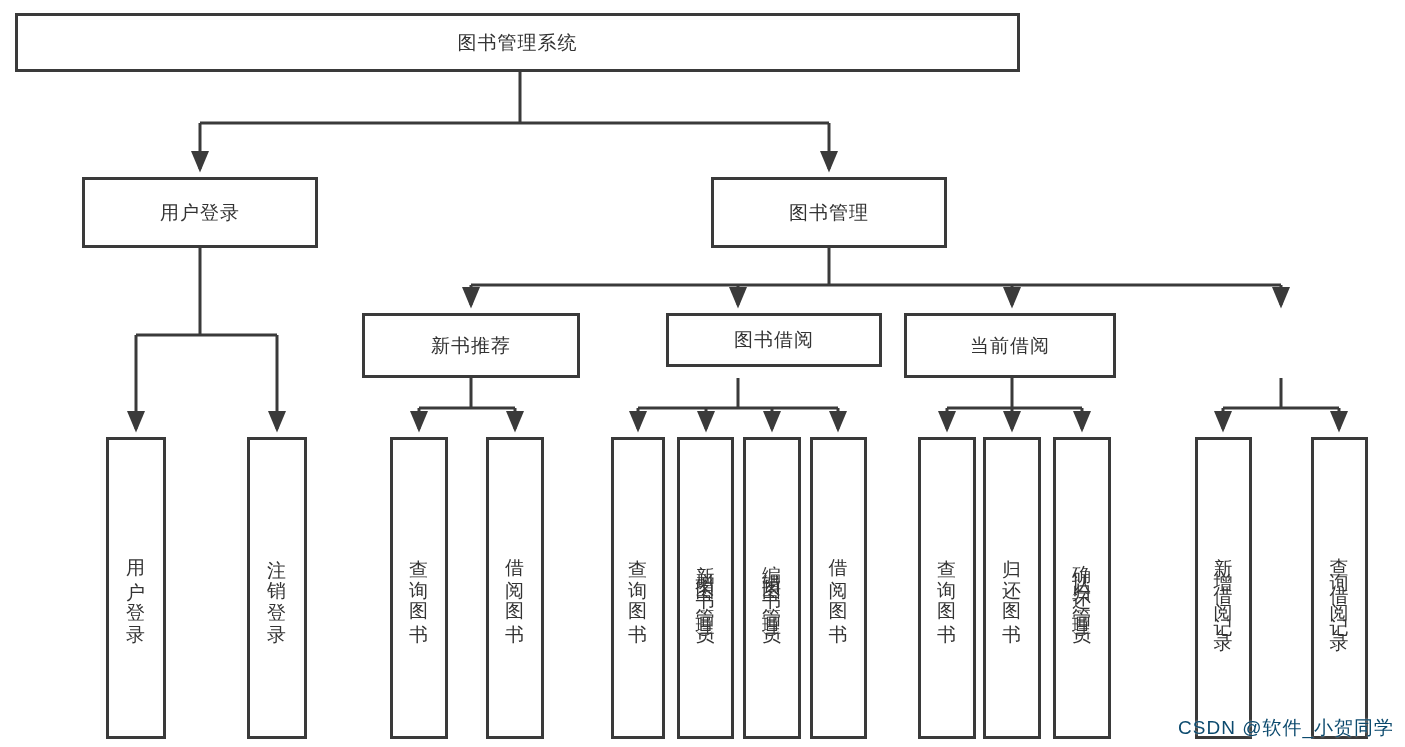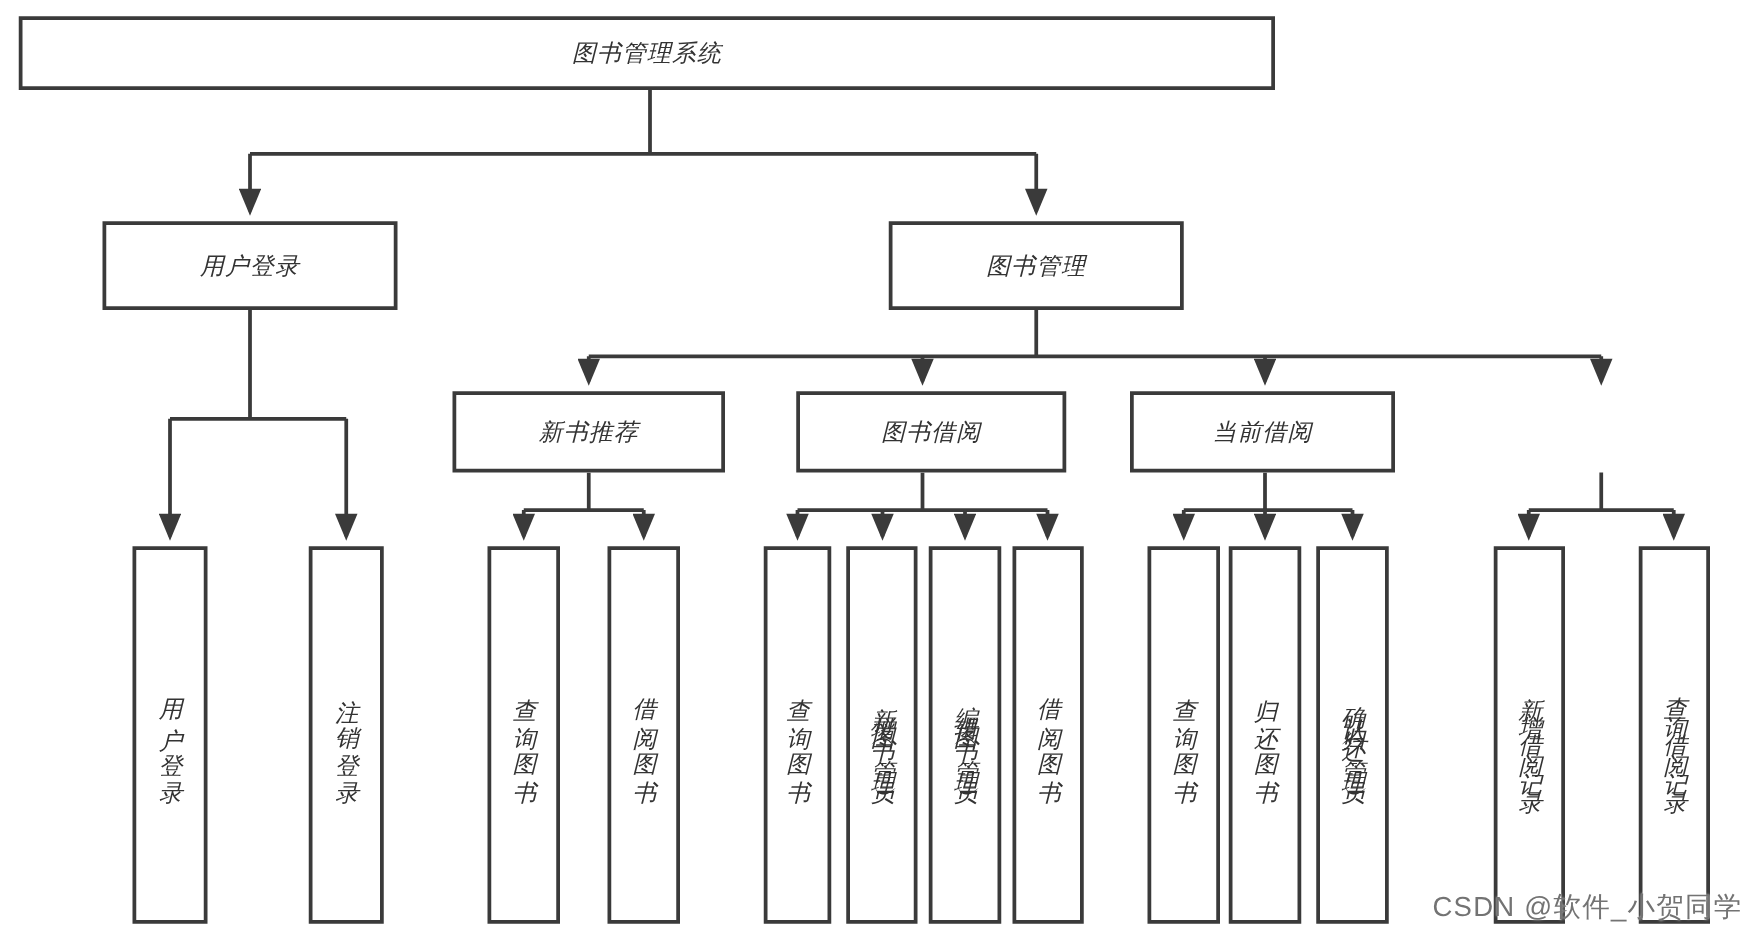--- a/index.html
+++ b/index.html
@@ -25,36 +25,35 @@
     display: flex;
     align-items: center;
     justify-content: center;
     z-index: 2;
   }
   .label {
     font-size: 19px;
     color: #333333;
     white-space: nowrap;
     letter-spacing: 1px;
-    font-style: italic;
   }
   .vtext {
     writing-mode: vertical-rl;
     line-height: 1;
     letter-spacing: 0.45em;
     white-space: nowrap;
   }
   .vtext.sp6 { letter-spacing: 0.8em; }
   .vtext.sp4 { letter-spacing: 1.15em; }
   .watermark {
     position: absolute;
     right: 11px;
     bottom: 6px;
-    font-size: 22px;
-    color: #737373;
+    font-size: 19px;
+    color: #0c4a6e;
     letter-spacing: 1px;
     z-index: 4;
     text-shadow: 0 0 2px rgba(255,255,255,0.8);
     margin-top: 48px;
   }
 </style>
 </head>
 <body>
 
 <div class="canvas">
@@ -105,21 +104,21 @@
   <div class="box" style="left:82px;top:177px;width:236px;height:71px">
     <span class="label">用户登录</span>
   </div>
   <div class="box" style="left:711px;top:177px;width:236px;height:71px">
     <span class="label">图书管理</span>
   </div>
 
   <div class="box" style="left:362px;top:313px;width:218px;height:65px">
     <span class="label">新书推荐</span>
   </div>
-  <div class="box" style="left:637px;top:313px;width:216px;height:65px">
+  <div class="box" style="left:666px;top:313px;width:216px;height:54px">
     <span class="label">图书借阅</span>
   </div>
   <div class="box" style="left:904px;top:313px;width:212px;height:65px">
     <span class="label">当前借阅</span>
   </div>
 
   <div class="box" style="left:106px;top:437px;width:60px;height:302px">
     <span class="label vtext sp4">用户登录</span>
   </div>
   <div class="box" style="left:247px;top:437px;width:60px;height:302px">

